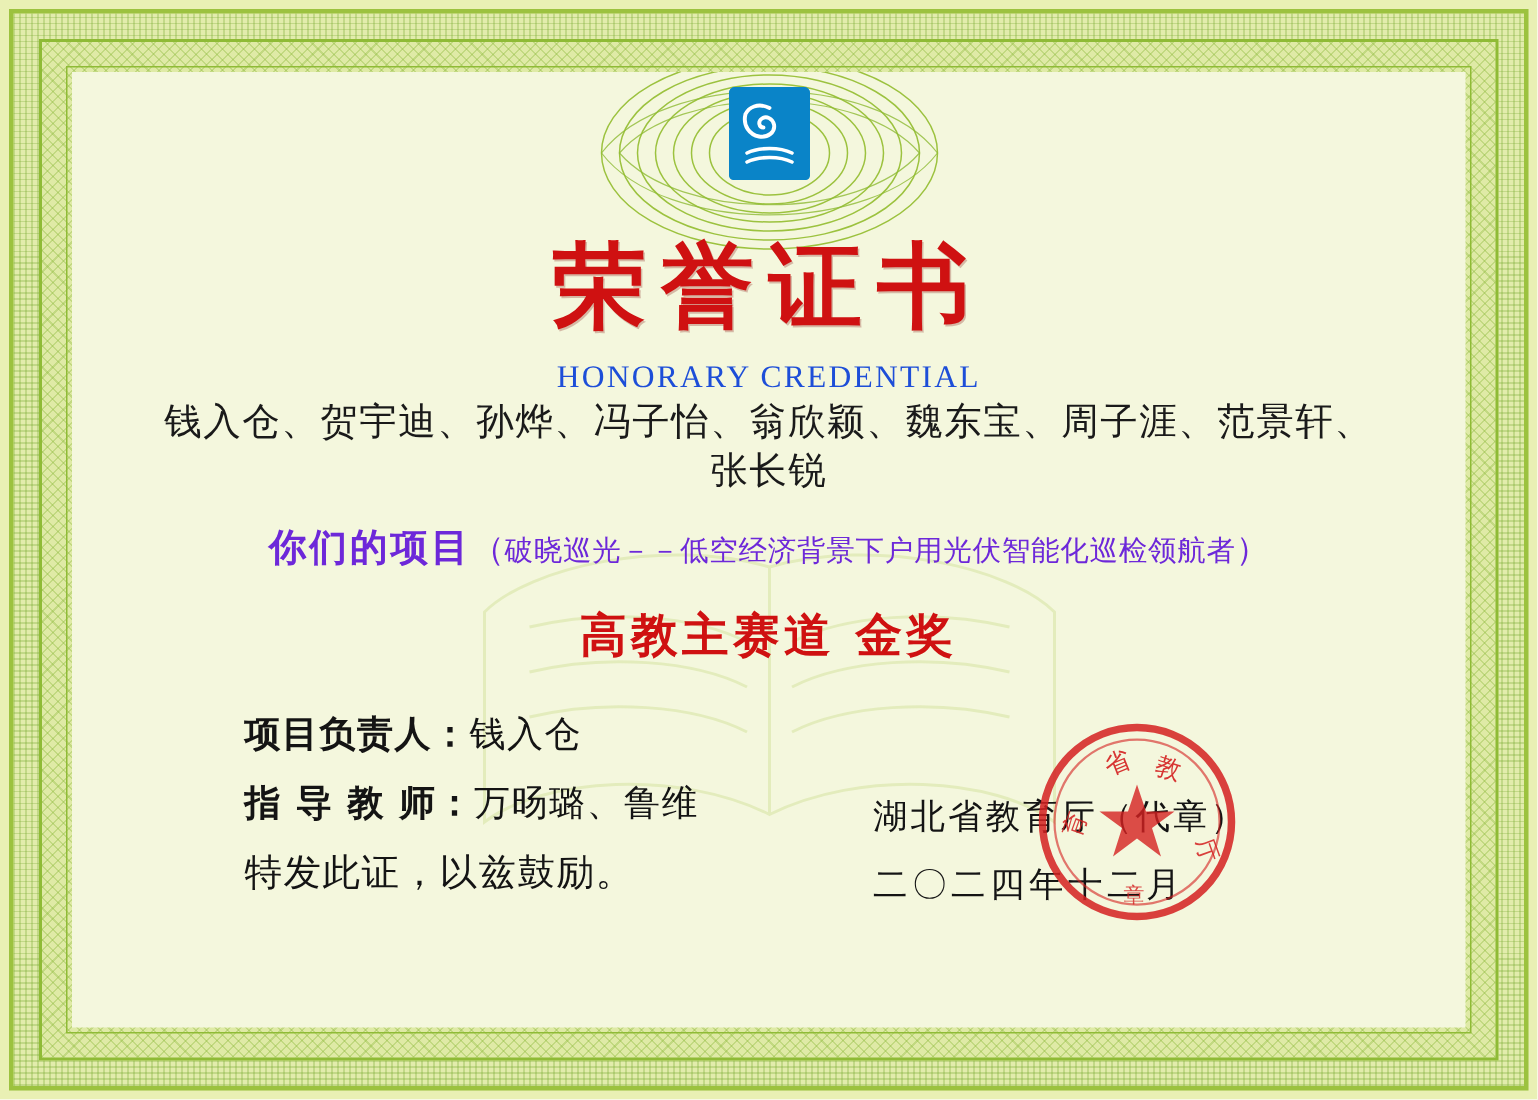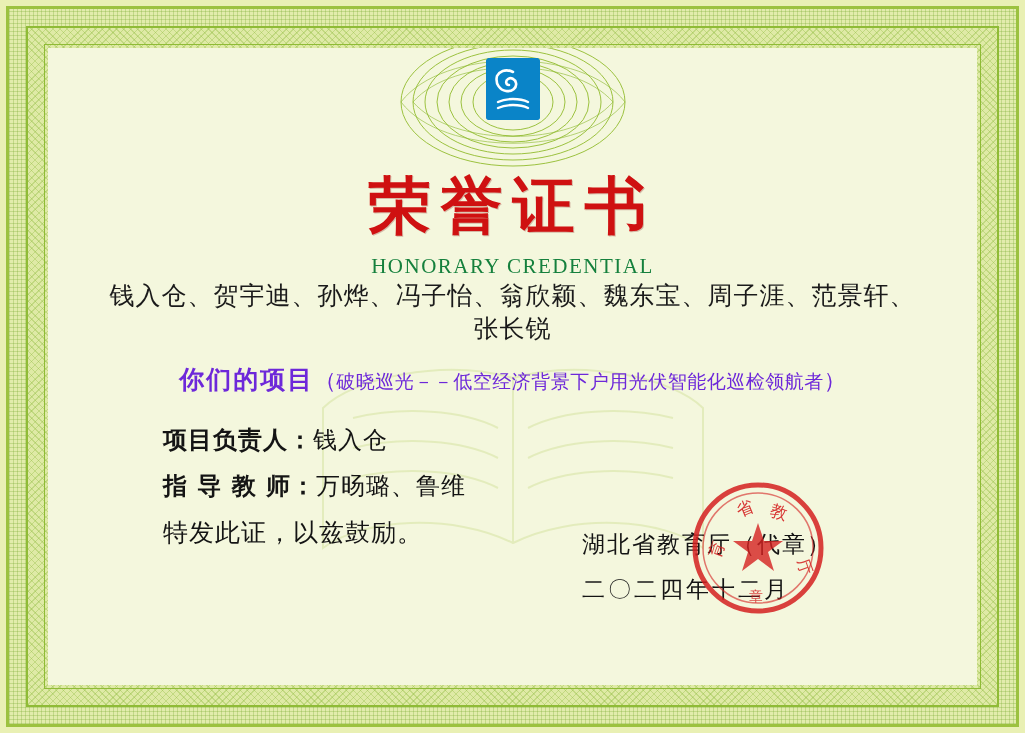--- a/index.html
+++ b/index.html
@@ -92,36 +92,36 @@
     height: 62px;
     background: #0a84c8;
     border-radius: 4px 4px 3px 3px;
   }
   .emblem-badge svg { display: block; }
 
   
   .content {
     position: absolute;
     left: 0; right: 0; top: 0;
-    padding: 16px 55px;
+    padding: 1px 55px;
     box-sizing: border-box;
   }
   .title-cn {
     margin-top: 100px;
     text-align: center;
     color: #cf1111;
     font-size: 62px;
     font-weight: bold;
     letter-spacing: 10px;
     font-family: "DejaVu Serif", "Liberation Serif", serif;
     text-shadow: 1px 1px 0 rgba(120,0,0,0.25);
   }
   .title-en {
     text-align: center;
-    color: #15803d;
+    color: #1d4ed8;
     font-size: 21px;
     letter-spacing: 1.5px;
     margin-top: 6px;
     font-family: "Liberation Serif", serif;
   }
 
   .names-line {
     text-align: center;
     font-size: 25px;
     color: #1a1a1a;
@@ -265,20 +265,21 @@
       <div class="title-cn">荣誉证书</div>
       <div class="title-en">HONORARY CREDENTIAL</div>
 
       <div class="names-line">钱入仓、贺宇迪、孙烨、冯子怡、翁欣颖、魏东宝、周子涯、范景轩、张长锐</div>
 
       <div class="project-line">
         <span class="lead">你们的项目</span><span class="paren">（</span><span class="proj">破晓巡光－－低空经济背景下户用光伏智能化巡检领航者</span><span class="paren">）</span>
       </div>
 
 
+      <div class="prize-line">高教主赛道 金奖</div>
 
       <div class="detail-block">
         <div class="detail-row">
           <span class="label">项目负责人：</span><span class="value">钱入仓</span>
         </div>
         <div class="detail-row">
           <span class="label">指 导 教 师：</span><span class="value">万旸璐、鲁维</span>
         </div>
         <div class="closing-row">特发此证，以兹鼓励。</div>
       </div>

